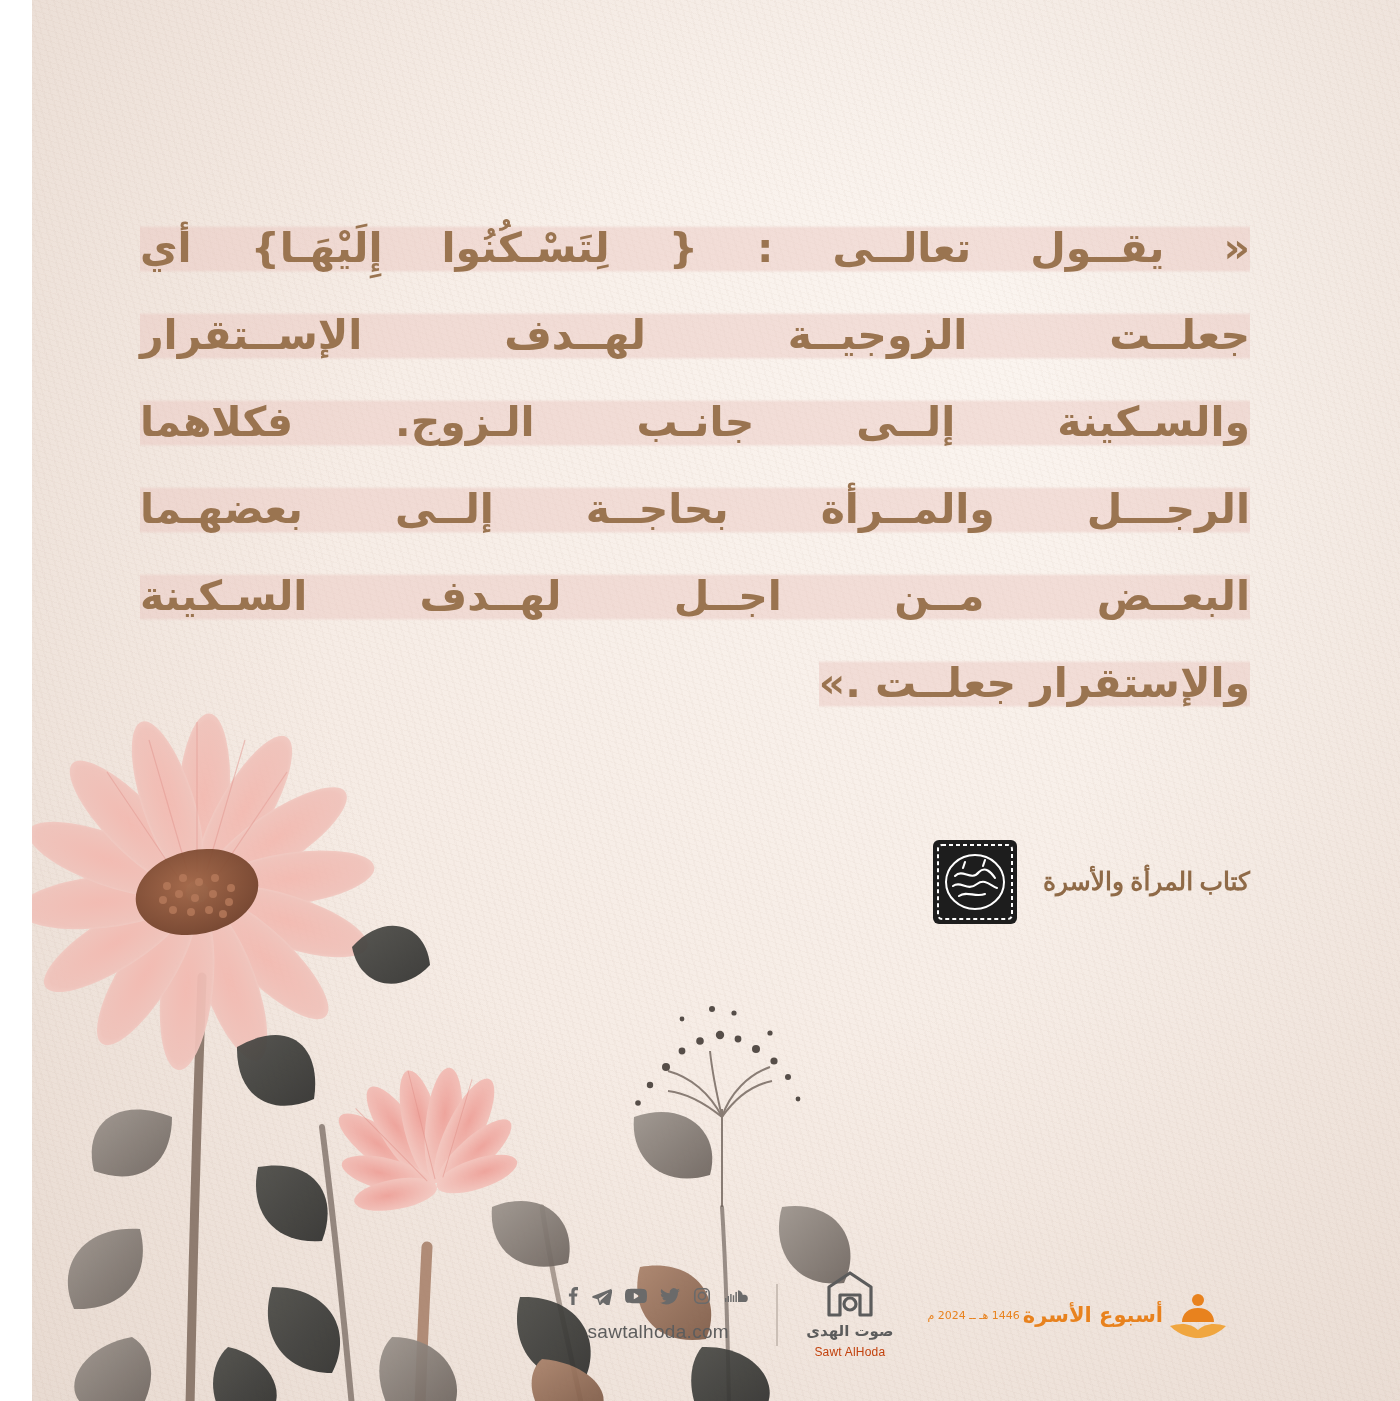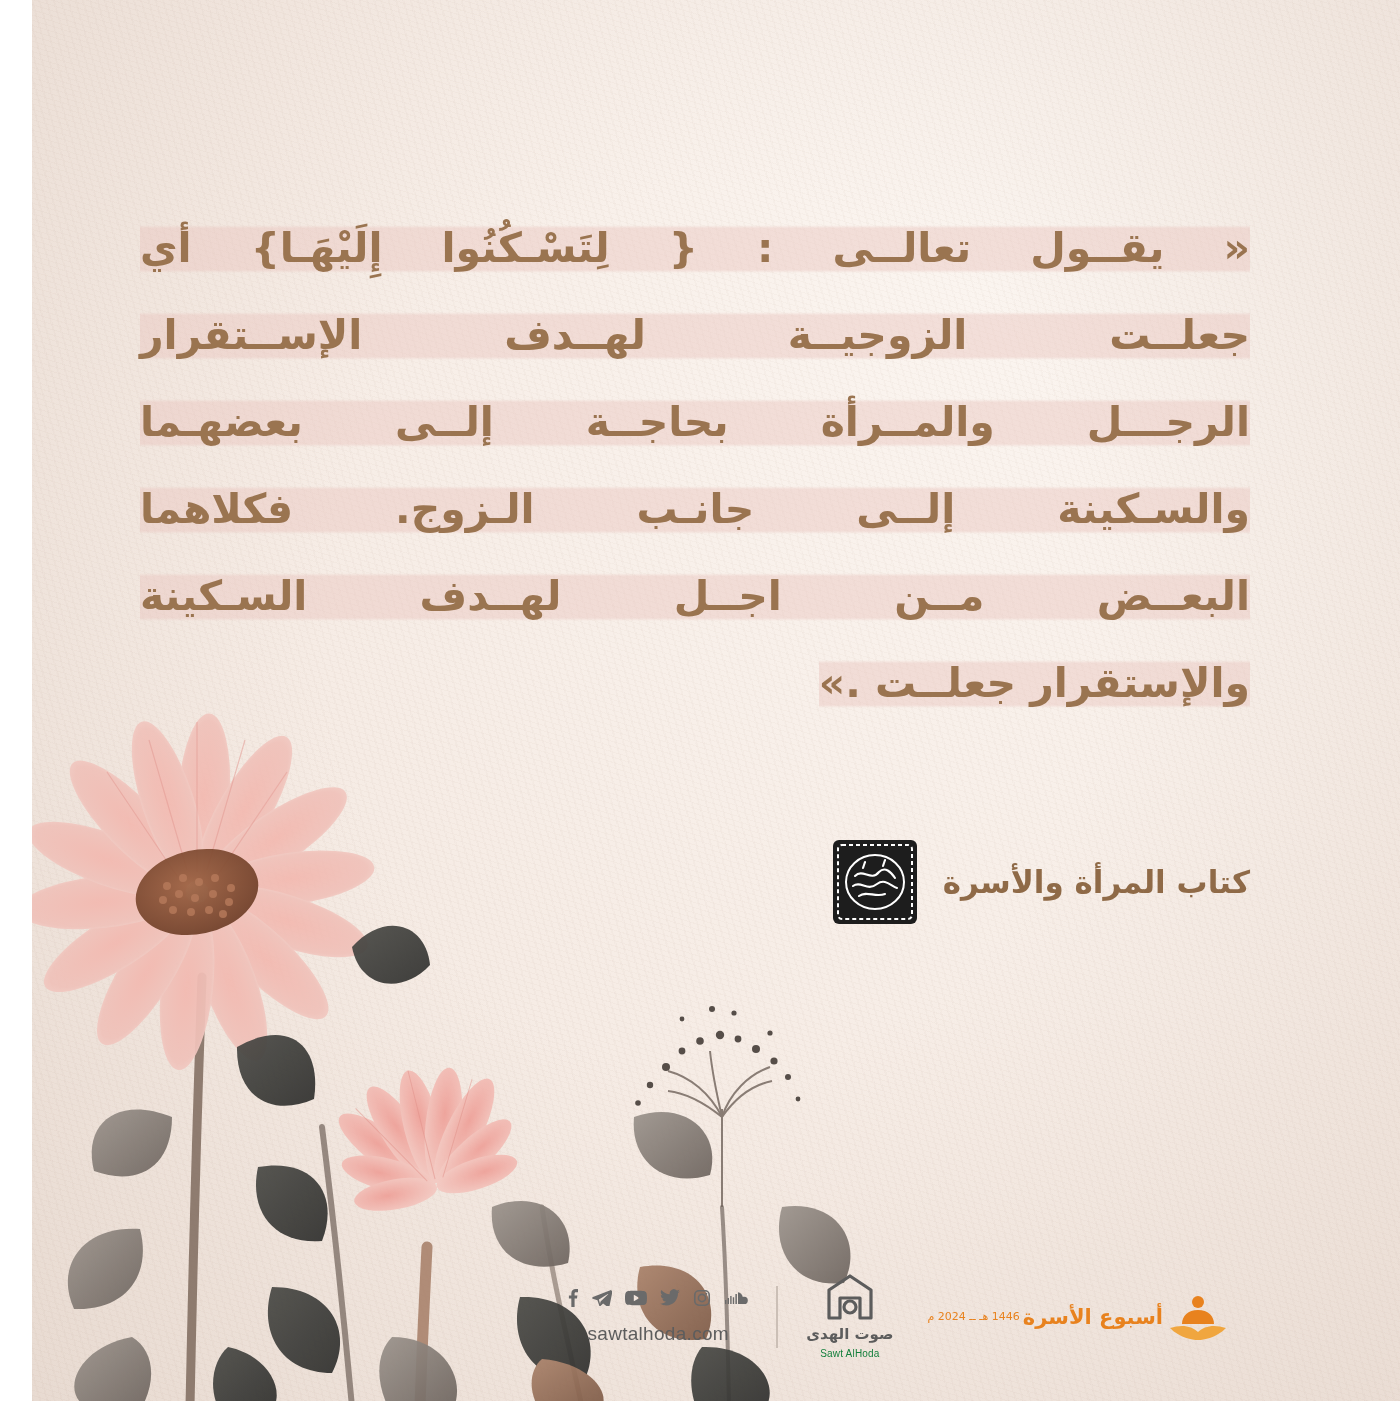--- a/index.html
+++ b/index.html
@@ -80,24 +80,25 @@
     justify-content: flex-start;
     align-items: center;
     gap: 24px;
     direction: rtl;
   }
   .attr-text {
     text-align: right;
     direction: rtl;
   }
   .attr-book {
-    font-size: 31px;
+    font-size: 25px;
     color: #8f6a47;
     line-height: 1.5;
     font-weight: 600;
+    font-family: Liberation Serif, serif;
   }
   .attr-author {
     font-size: 31px;
     color: #6b4d31;
     font-weight: 700;
     line-height: 1.5;
   }
   .seal {
     width: 88px;
     height: 88px;
@@ -172,22 +173,22 @@
     align-items: center;
     gap: 5px;
     text-align: center;
   }
   .brand-hoda .ar {
     font-size: 15px;
     color: #5c5c5c;
     font-weight: 700;
   }
   .brand-hoda .en {
-    font-size: 10px;
-    color: #15803d;
+    font-size: 12px;
+    color: #c2410c;
     font-family: "Liberation Sans", sans-serif;
     letter-spacing: .2px;
   }
   .brand-usra {
     display: flex;
     flex-direction: row;
     align-items: center;
     gap: 3px;
   }
   .brand-usra .ar {
@@ -354,22 +355,22 @@
         <circle cx="748" cy="386" r="2.6"></circle>
           <circle cx="660" cy="372" r="2.4"></circle>
           <circle cx="776" cy="452" r="2.4"></circle>
       </g>
     </svg>
   </div>
 
   <div class="quote-block">
     <span class="quote-line"><span class="hl">« يقــول تعالــى : { لِتَسْـكُنُوا إِلَيْهَـا} أي</span></span>
     <span class="quote-line"><span class="hl">جعلــت الزوجيــة لهــدف الإســتقرار</span></span>
+    <span class="quote-line"><span class="hl">والسـكينة إلــى جانـب الـزوج. فكلاهما</span></span>
     <span class="quote-line"><span class="hl">الرجـــل والمــرأة بحاجــة إلــى بعضهـما</span></span>
-    <span class="quote-line"><span class="hl">والسـكينة إلــى جانـب الـزوج. فكلاهما</span></span>
     <span class="quote-line"><span class="hl">البعــض مــن اجــل لهــدف السـكينة</span></span>
     <span class="quote-line last"><span class="hl">والإستقرار جعلــت .»</span></span>
   </div>
 
   <div class="attribution">
     <div class="attr-text">
       <div class="attr-book">كتاب المرأة والأسرة</div>
     </div>
     <div class="seal">
       <svg viewBox="0 0 88 88" width="88" height="88" xmlns="http://www.w3.org/2000/svg">

